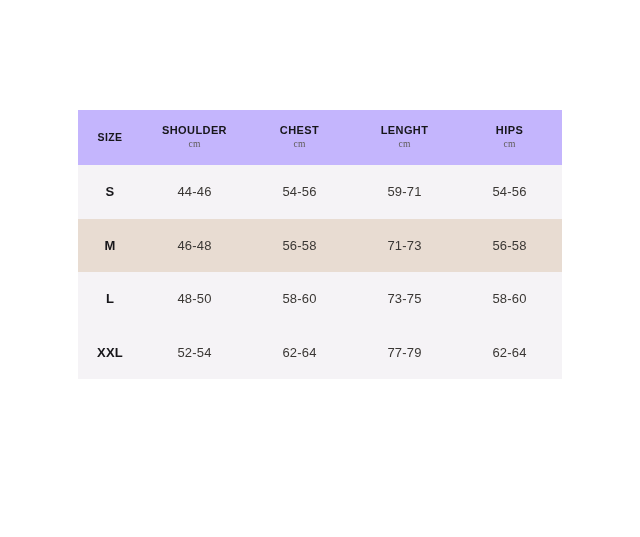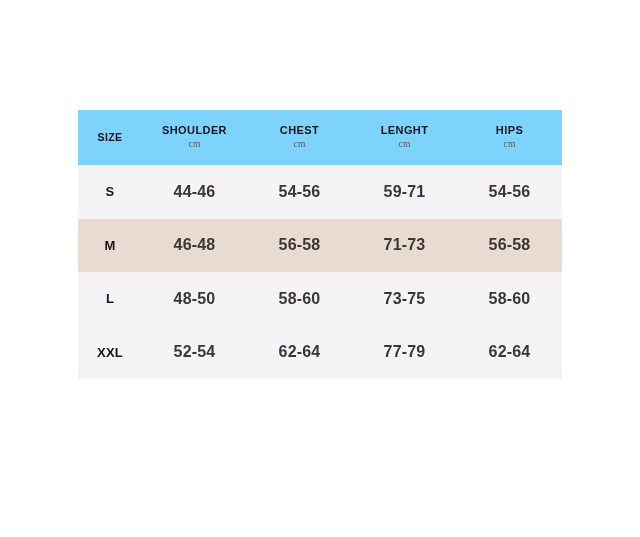--- a/index.html
+++ b/index.html
@@ -28,21 +28,21 @@
     width: 484px;
     border-collapse: collapse;
     table-layout: fixed;
   }
 
   .size-table col.col-size   { width: 64px; }
   .size-table col.col-data   { width: 105px; }
 
   
   thead tr {
-    background: #7dd3fc;
+    background: #c4b5fd;
     border-radius: 16px;
   }
 
   thead th {
     height: 55px;
     padding: 0;
     text-align: center;
     vertical-align: middle;
     font-weight: bold;
     color: #17161a;
@@ -86,22 +86,22 @@
   }
 
   td.size-cell {
     font-size: 13px;
     font-weight: bold;
     color: #17161a;
     letter-spacing: 0.3px;
   }
 
   td.value-cell {
-    font-size: 16px;
-    font-weight: bold;
+    font-size: 13px;
+    font-weight: normal;
     color: #3a3734;
     letter-spacing: 0.2px;
   }
 </style>
 </head>
 <body>
 
 <div class="page">
 
   <table class="size-table">

